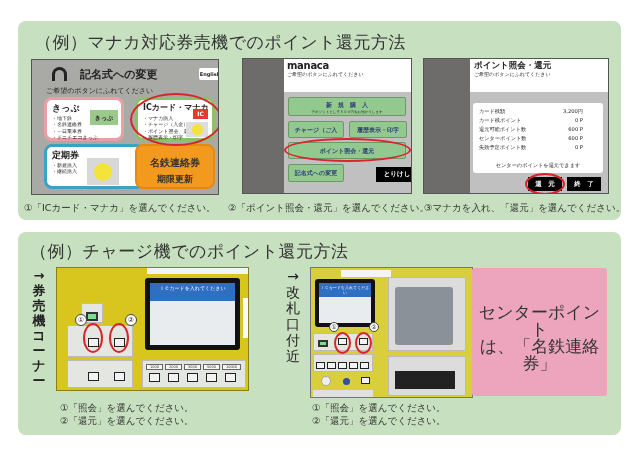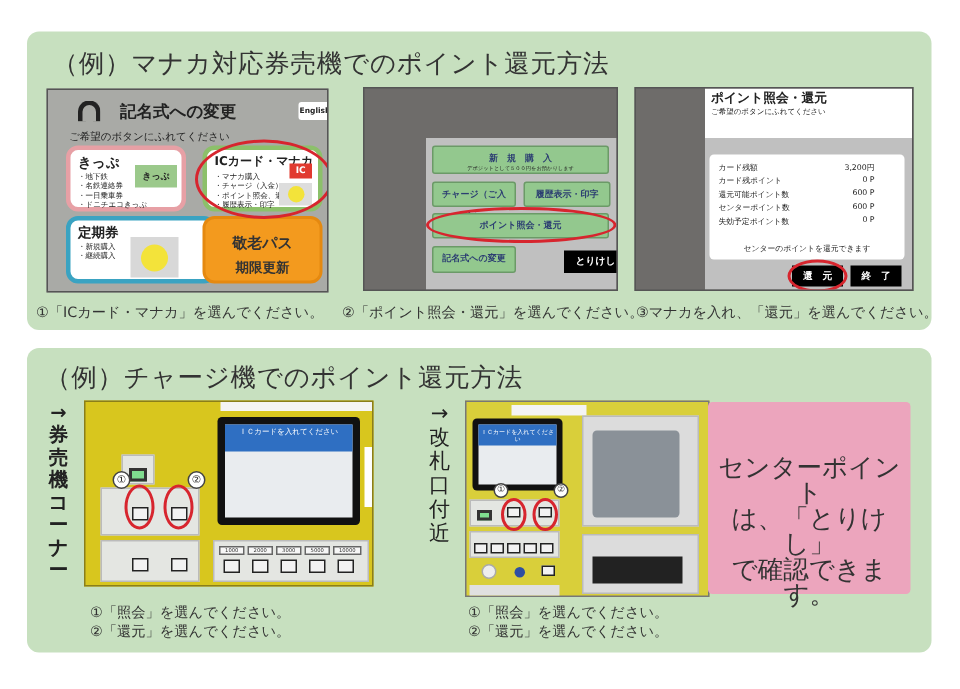--- a/index.html
+++ b/index.html
@@ -110,28 +110,32 @@
   <div class="s1-box b-teiki">
     <div class="s1-bt">定期券</div>
     <div class="s1-list">
       <div>・新規購入</div>
       <div>・継続購入</div>
     </div>
     <div class="teiki-card"></div>
   </div>
 
   <div class="s1-box b-keiro">
-    <div class="keiro-t" style="top:9px;">敬老パス</div>
+    <div class="keiro-t" style="top:9px;">名鉄連絡券</div>
     <div class="keiro-t" style="top:25px;font-size:9px;">期限更新</div>
   </div>
 
   <div class="ring" style="left:98px;top:33px;width:92px;height:53px;"></div>
 </div>
 
 <div class="scr s2">
+  <div class="s2-top">
+    <div class="s2-logo">manaca</div>
+    <div class="s2-hint">ご希望のボタンにふれてください</div>
+  </div>
   <div class="s2-body">
     <div class="gbtn" style="left:4px;top:5px;width:118px;height:19px;padding-top:3px;">
       <span>新　規　購　入</span>
       <span class="sub">デポジットとして５００円をお預かりします</span>
     </div>
     <div class="gbtn" style="left:4px;top:29px;width:56px;height:17px;line-height:15px;">チャージ（ご入金）</div>
     <div class="gbtn" style="left:65px;top:29px;width:58px;height:17px;line-height:15px;">履歴表示・印字</div>
     <div class="gbtn" style="left:4px;top:50px;width:118px;height:17px;line-height:15px;">ポイント照会・還元</div>
     <div class="gbtn" style="left:4px;top:72px;width:56px;height:18px;line-height:16px;">記名式への変更</div>
     <div class="blk" style="left:92px;top:75px;width:42px;height:15px;line-height:15px;">とりけし</div>
@@ -252,16 +256,15 @@
   <div class="sign" style="left:84px;top:103px;width:60px;height:18px;background:#222;"></div>
   <div class="sign" style="left:2px;top:122px;width:60px;height:8px;background:#e0e0e0;"></div>
 </div>
 
 <div class="caption" style="left:312px;top:402px;">①「照会」を選んでください。</div>
 <div class="caption" style="left:312px;top:415px;">②「還元」を選んでください。</div>
 
 <div class="pink">
   <div class="pink-t">
     <div>センターポイント</div>
-    <div>は、「とりけし」</div>
-    <div>で確認できます。</div>
+    <div>は、「名鉄連絡券」</div>
   </div>
 </div>
 
 </body></html>

